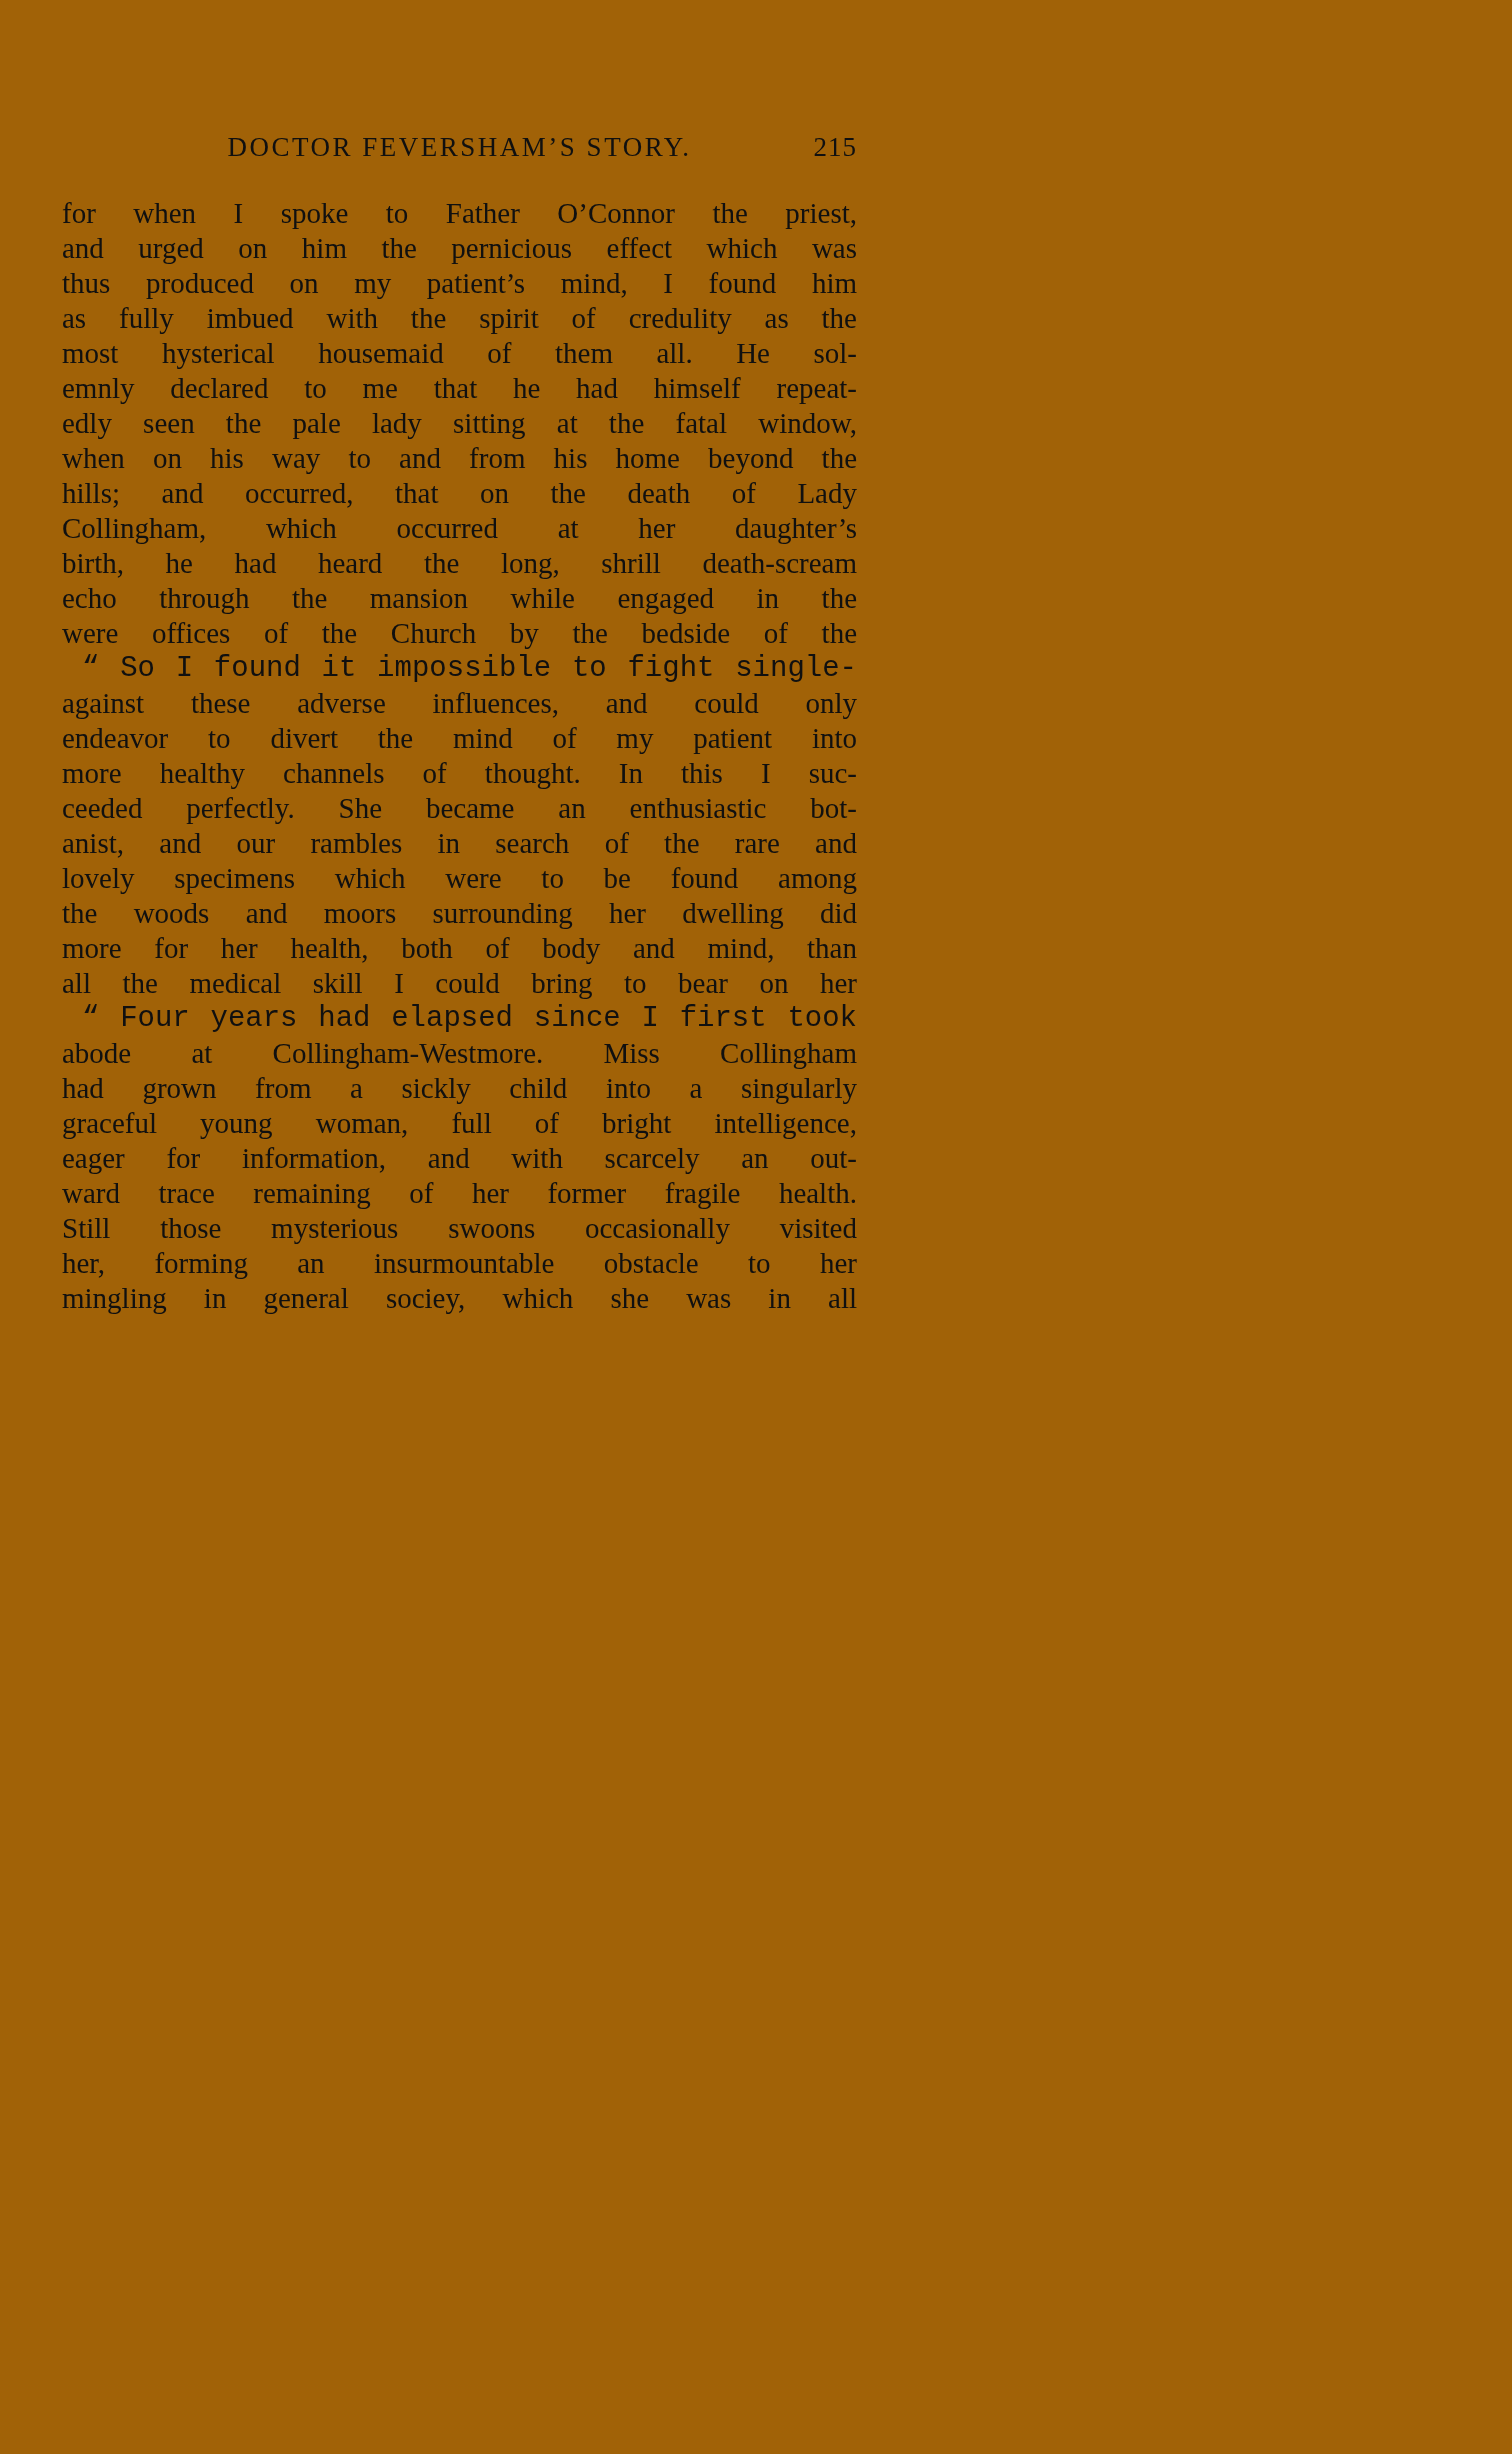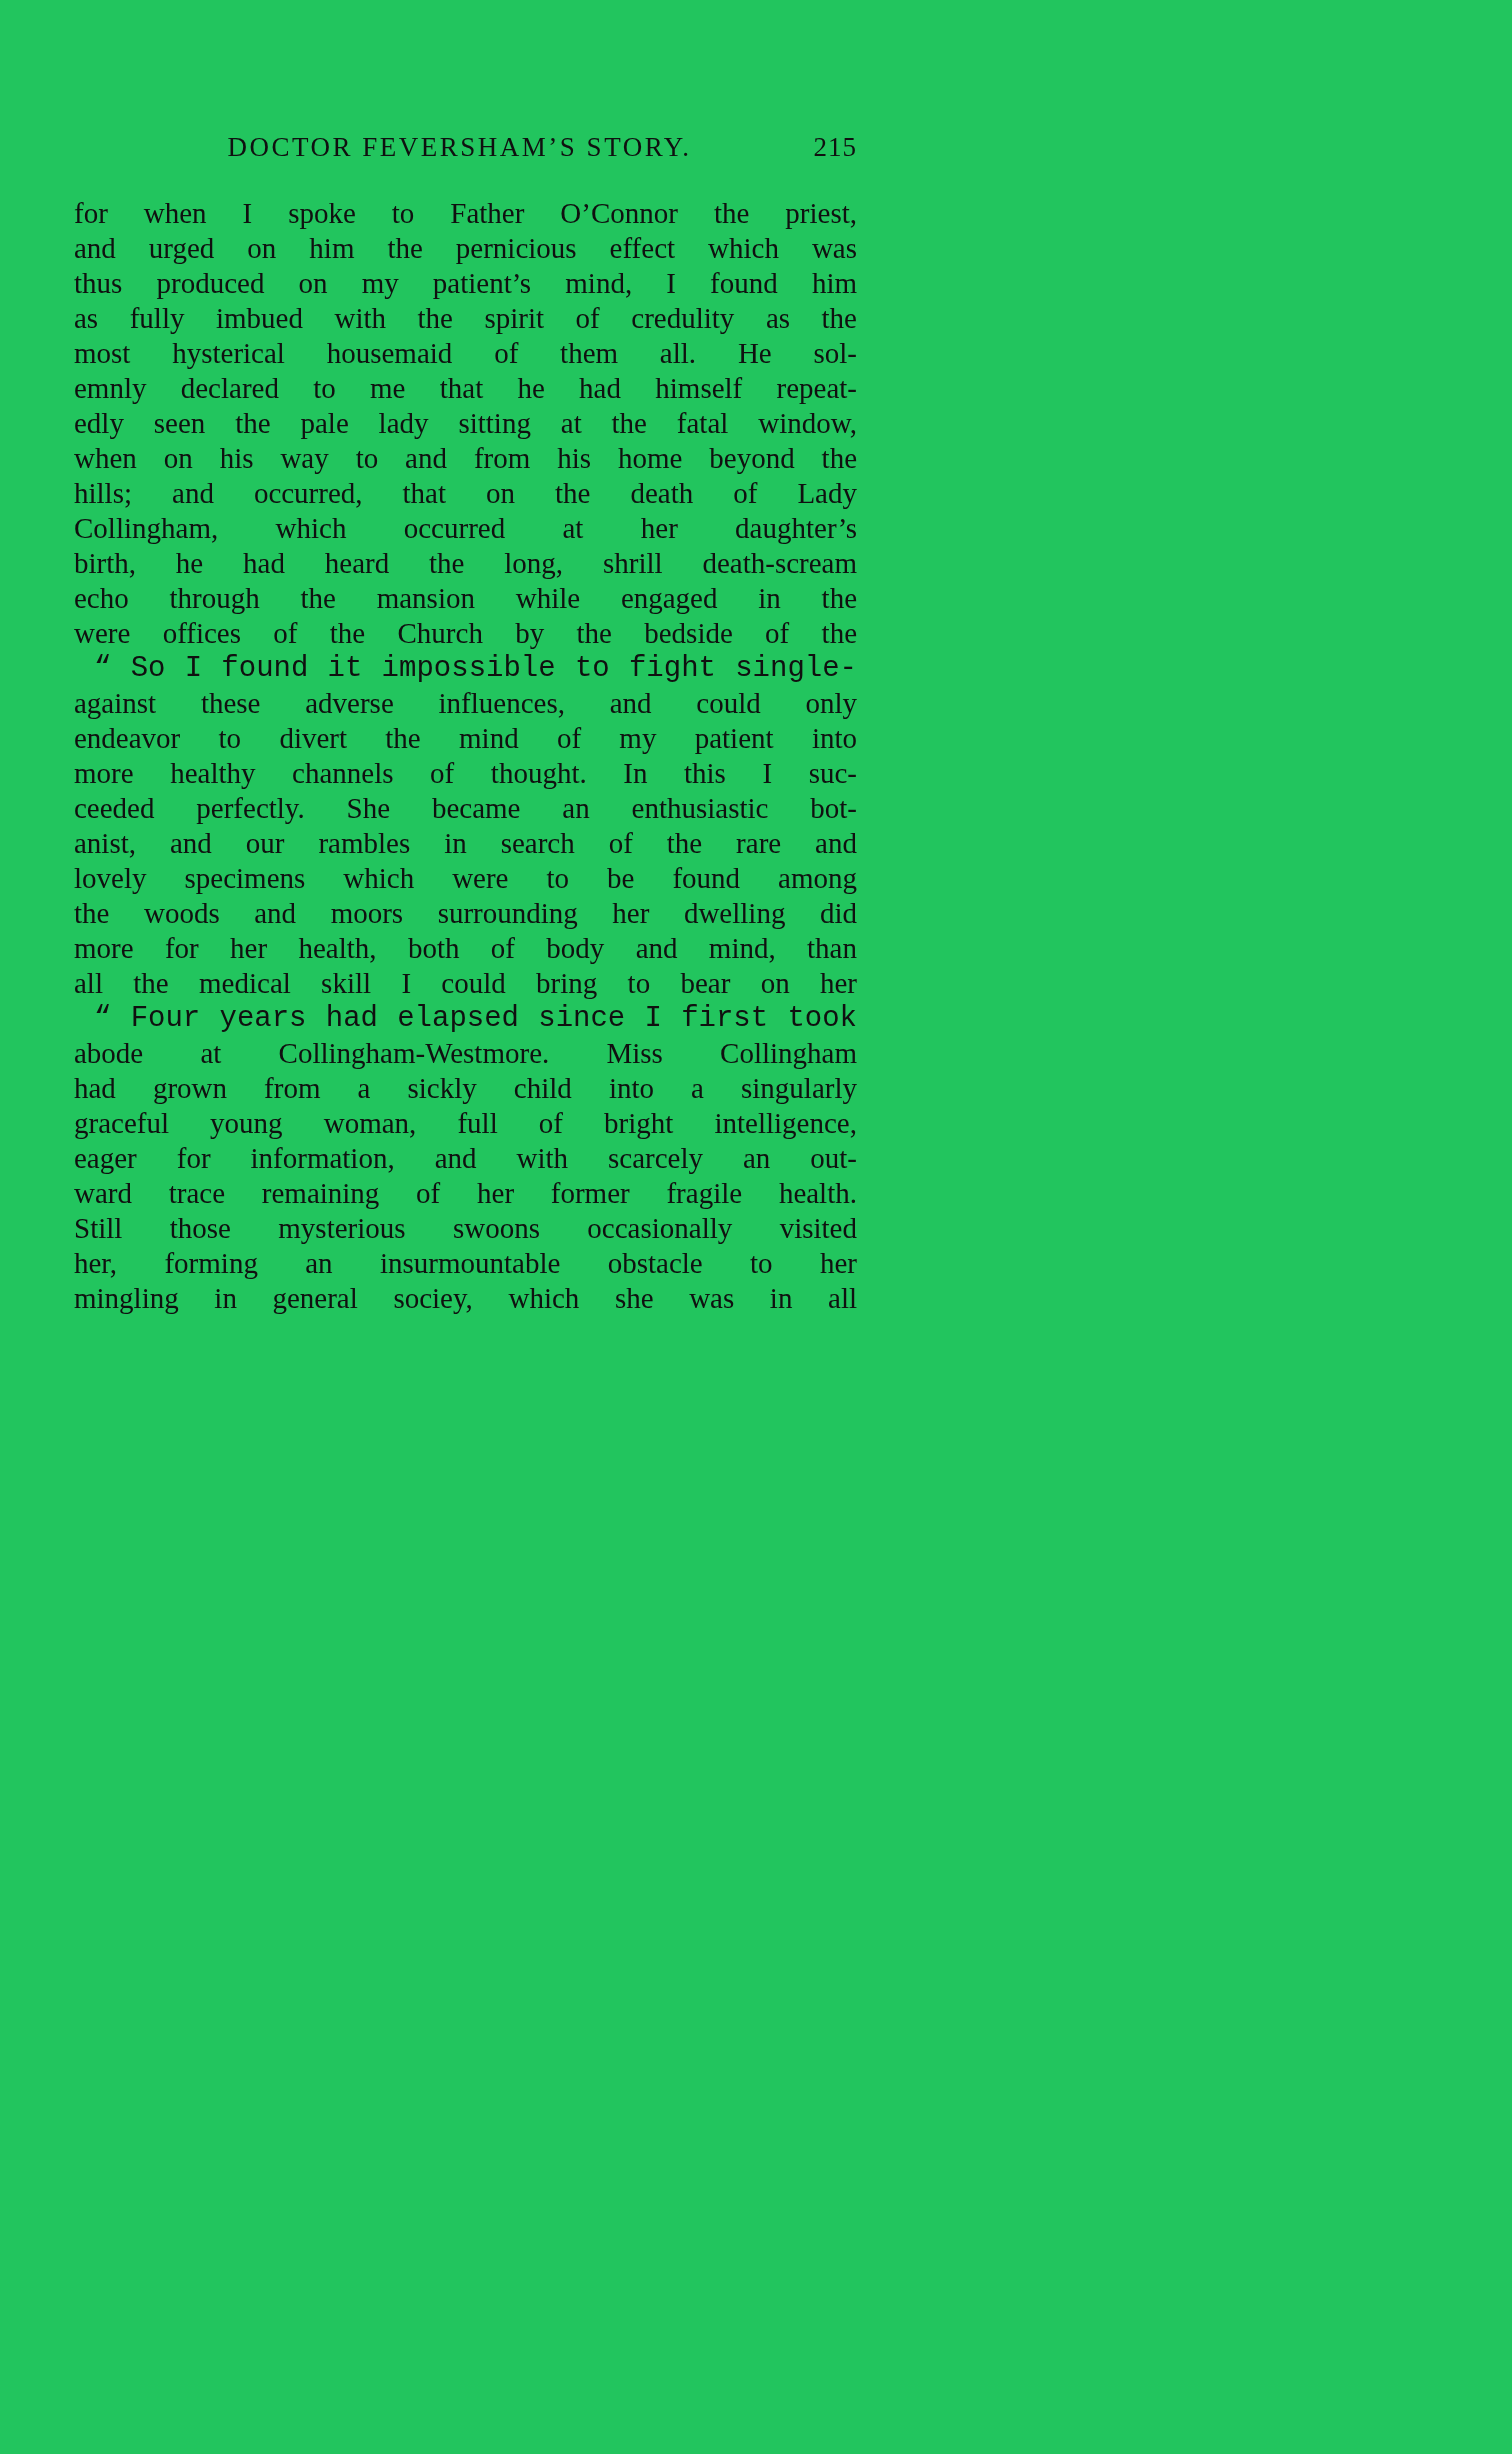--- a/index.html
+++ b/index.html
@@ -11,21 +11,21 @@
     height: 2454px;
     background: #ffffff;
     font-family: "Liberation Serif", "DejaVu Serif", serif;
     color: #101010;
     position: relative;
     overflow: hidden;
   }
   .page {
     position: absolute;
     inset: 0;
-    background: #22c55e;
+    background: #a16207;
   }
   .content {
     position: absolute;
     left: 62px;
     top: 132px;
     width: 795px;
   }
   .header {
     position: relative;
     height: 42px;
@@ -51,21 +51,20 @@
   }
   .paragraph {
     margin: 0;
   }
   .line {
     font-size: 29px;
     line-height: 35px;
     height: 35px;
     white-space: nowrap;
     text-align: left;
-    margin-left: 12px;
   }
   .line.justify {
     white-space: normal;
     text-align: justify;
     text-align-last: justify;
     overflow: hidden;
   }
   .line.indent {
     padding-left: 20px;
     font-family: Liberation Mono, monospace;

